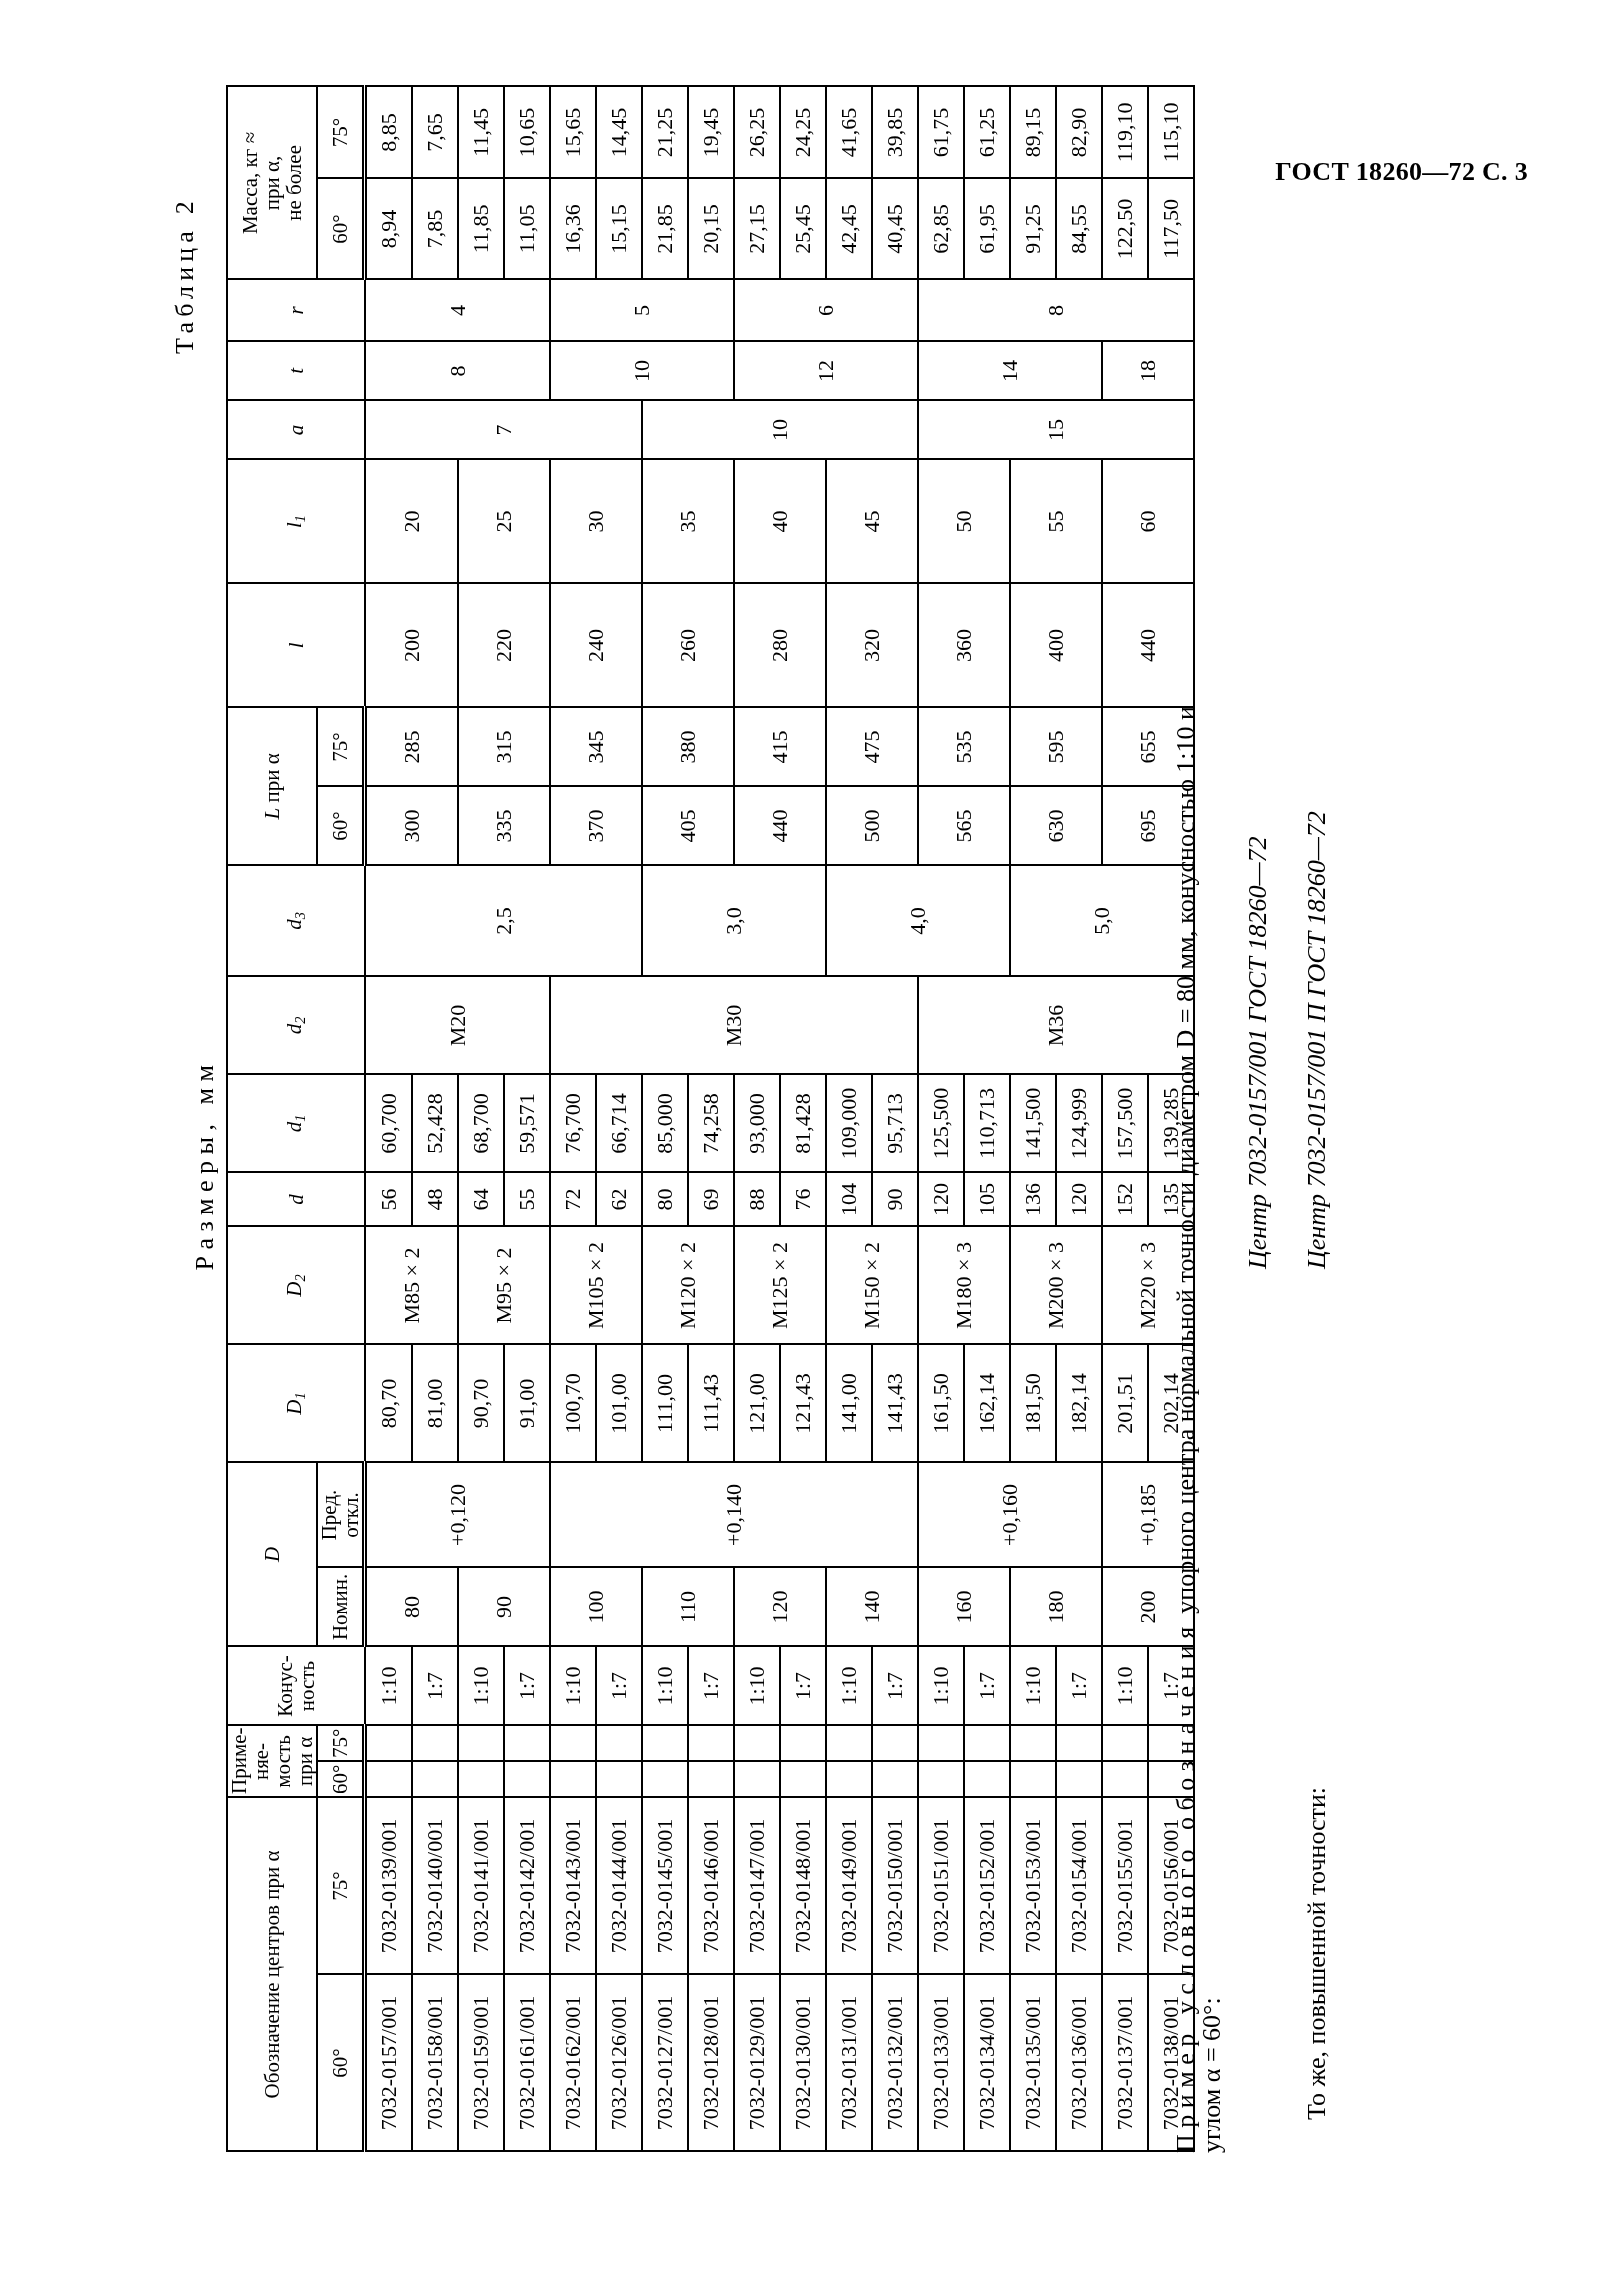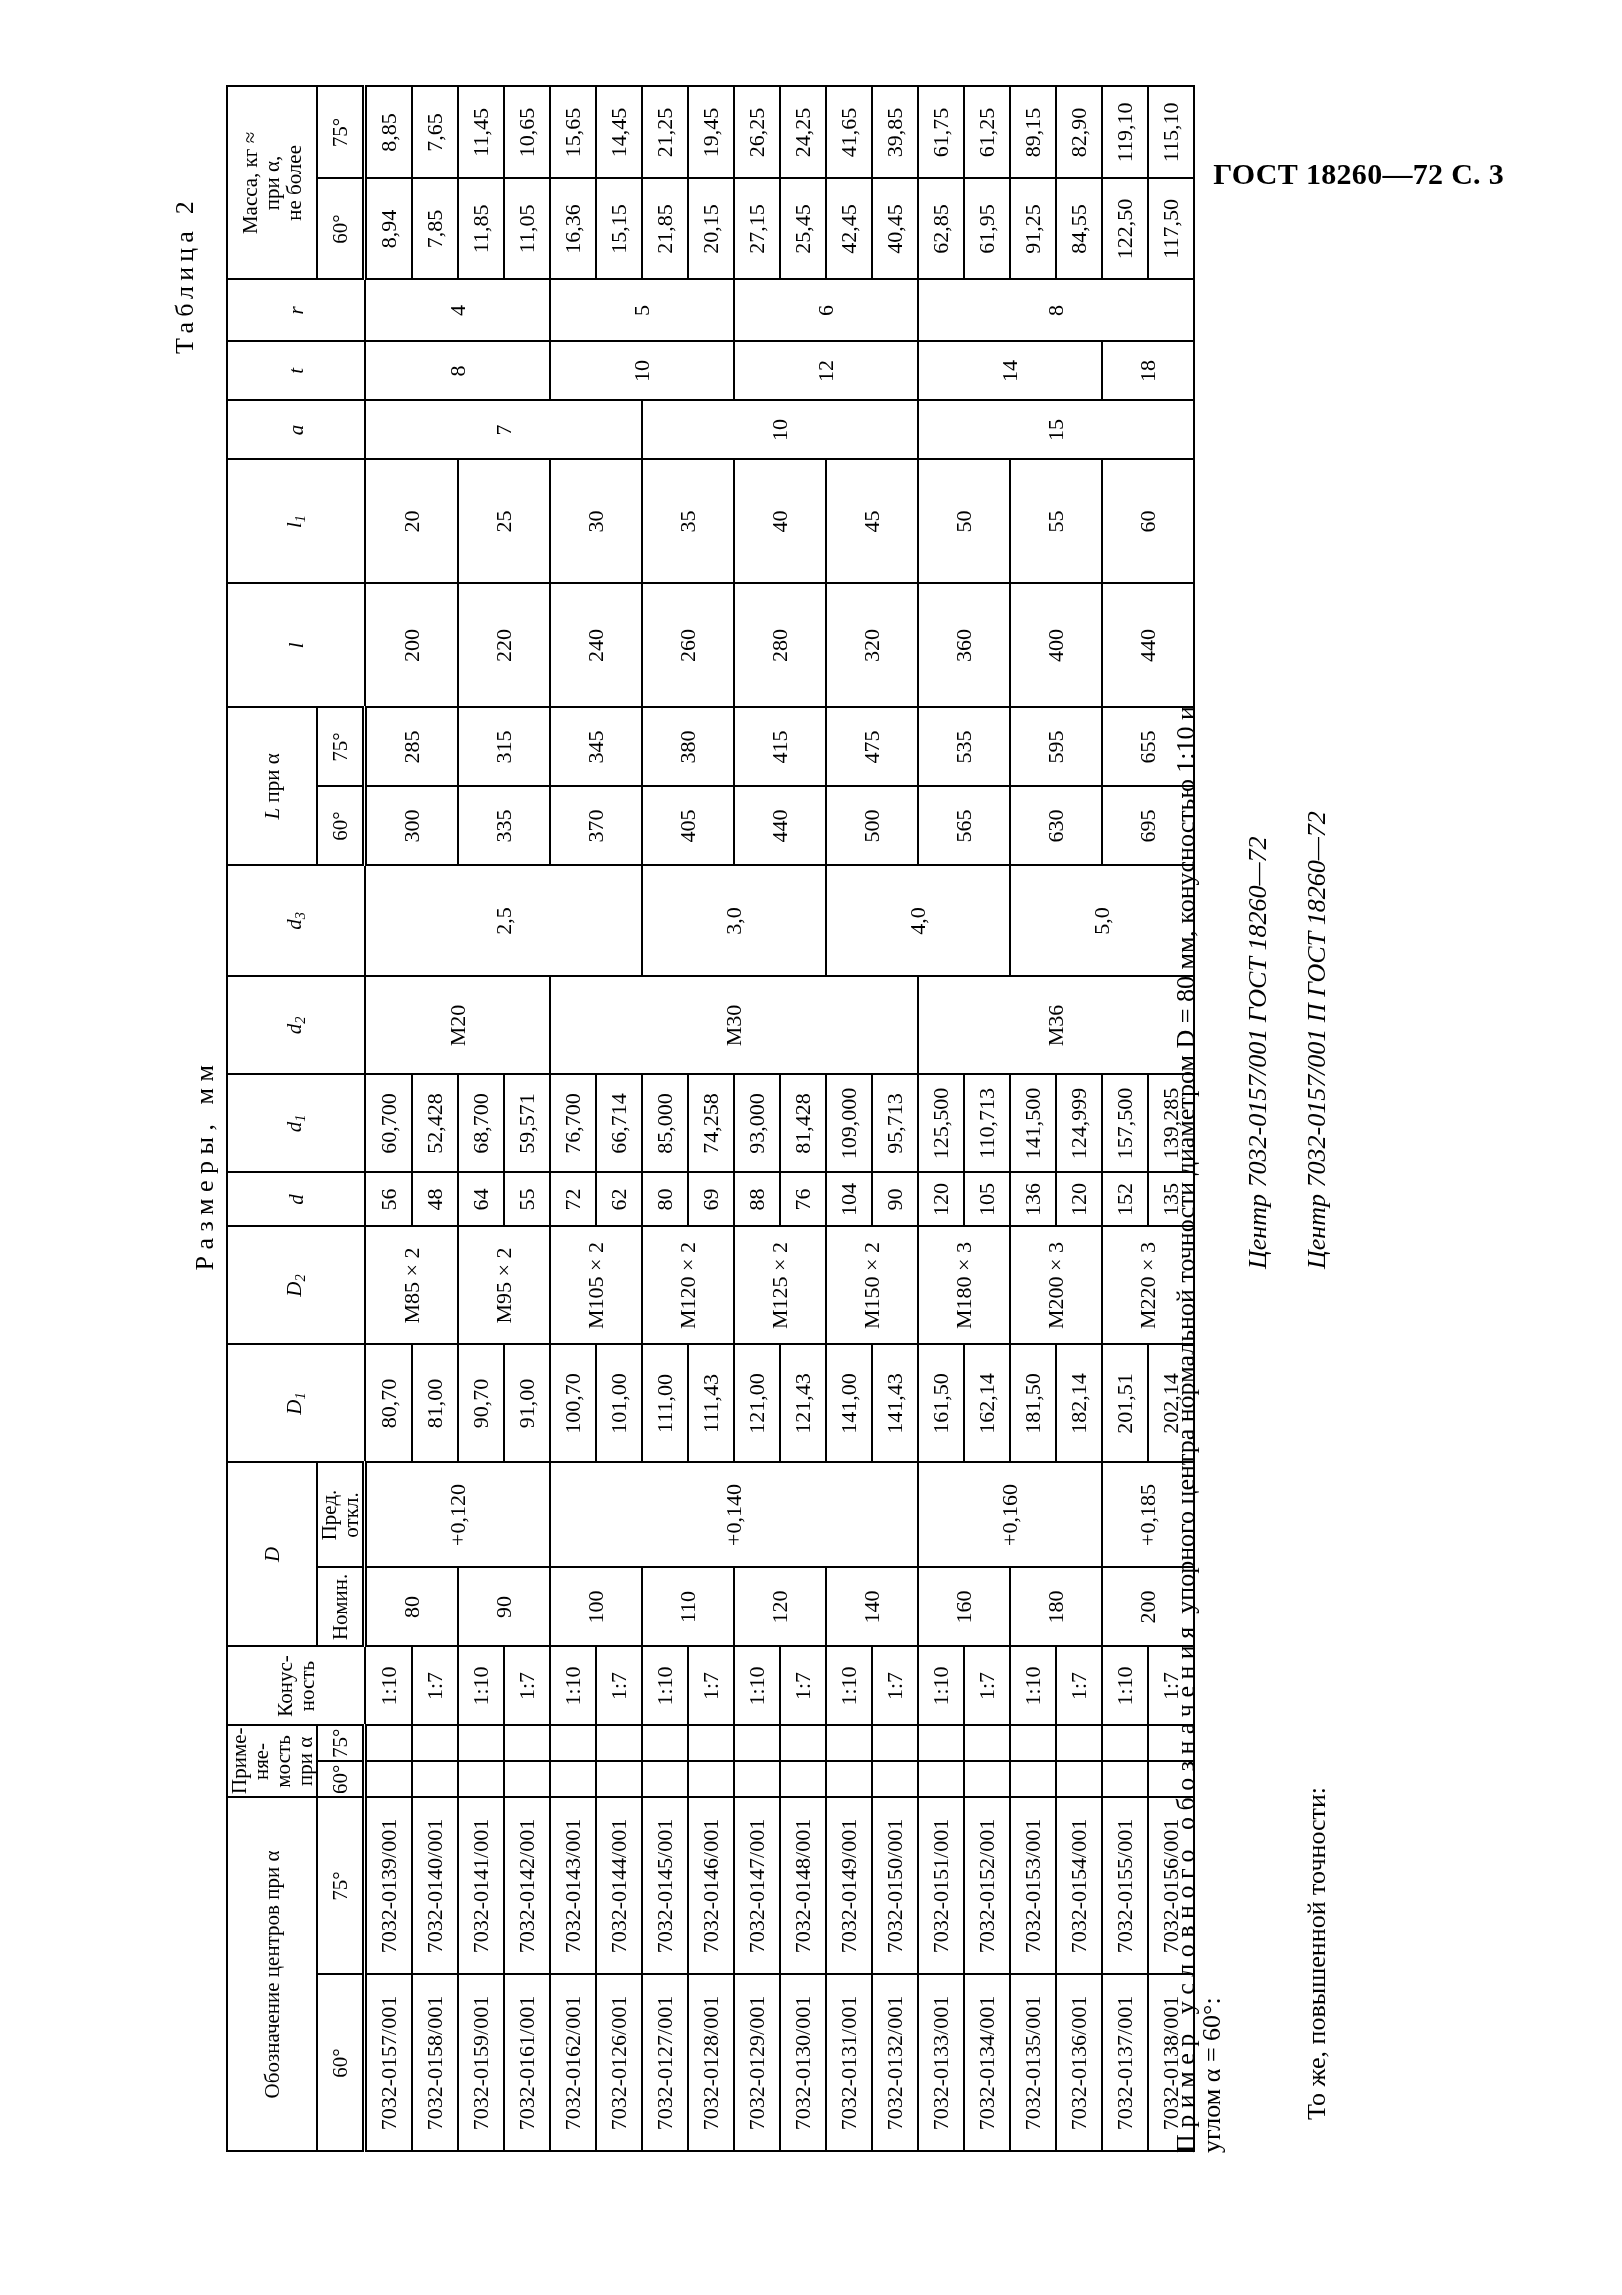--- a/index.html
+++ b/index.html
@@ -1,20 +1,20 @@
 <!DOCTYPE html>
 <html style="font-size:10.5px"><head>
 <meta charset="utf-8">
 <style>
   html, body { margin: 0; padding: 0; background: #ffffff; }
   body { width: 1622px; height: 2295px; position: relative; overflow: hidden;
          font-family: "Liberation Serif", "DejaVu Serif", serif; color: #000; }
 
-  .page-header { position: absolute; top: 157px; right: 118px; font-weight: bold;
-                 font-size: 30px; letter-spacing: 0.3px; }
+  .page-header { position: absolute; top: 157px; right: 94px; font-weight: bold;
+                 font-size: 26px; letter-spacing: 0.3px; }
 
   
   .rot { position: absolute; left: 0; top: 0; width: 1989px; height: 1322px;
          transform-origin: 0 0;
          transform: translate(170px, 2159px) rotate(-90deg); }
 
   .table-caption { position: absolute; right: 26px; top: 0; font-size: 26px; letter-spacing: 5.2px; }
   .table-title { position: absolute; left: 0; right: 0; top: 19.6px; text-align: center; font-size: 26px; letter-spacing: 6.5px; }
 
   table.spec { position: absolute; left: 6.5px; top: 56px; width: 1970px; border-collapse: collapse;

